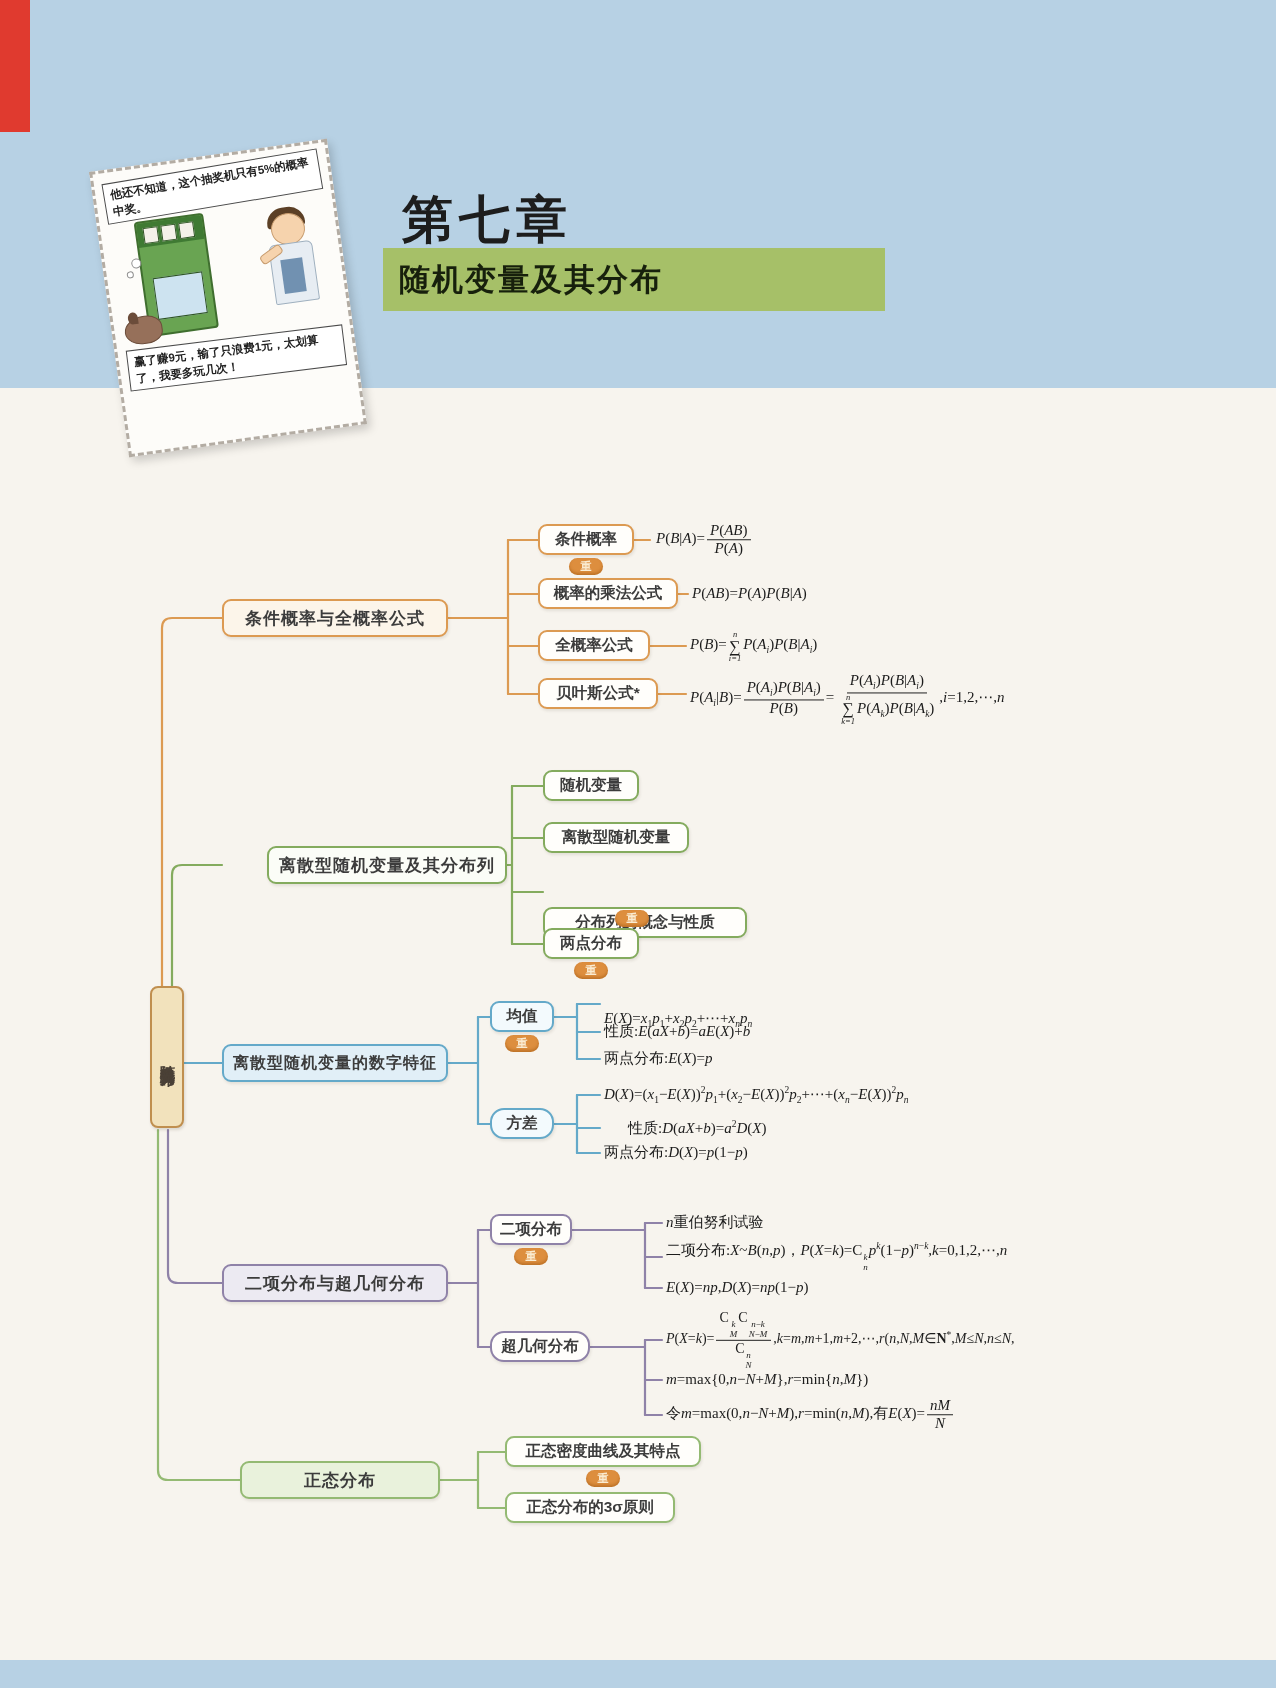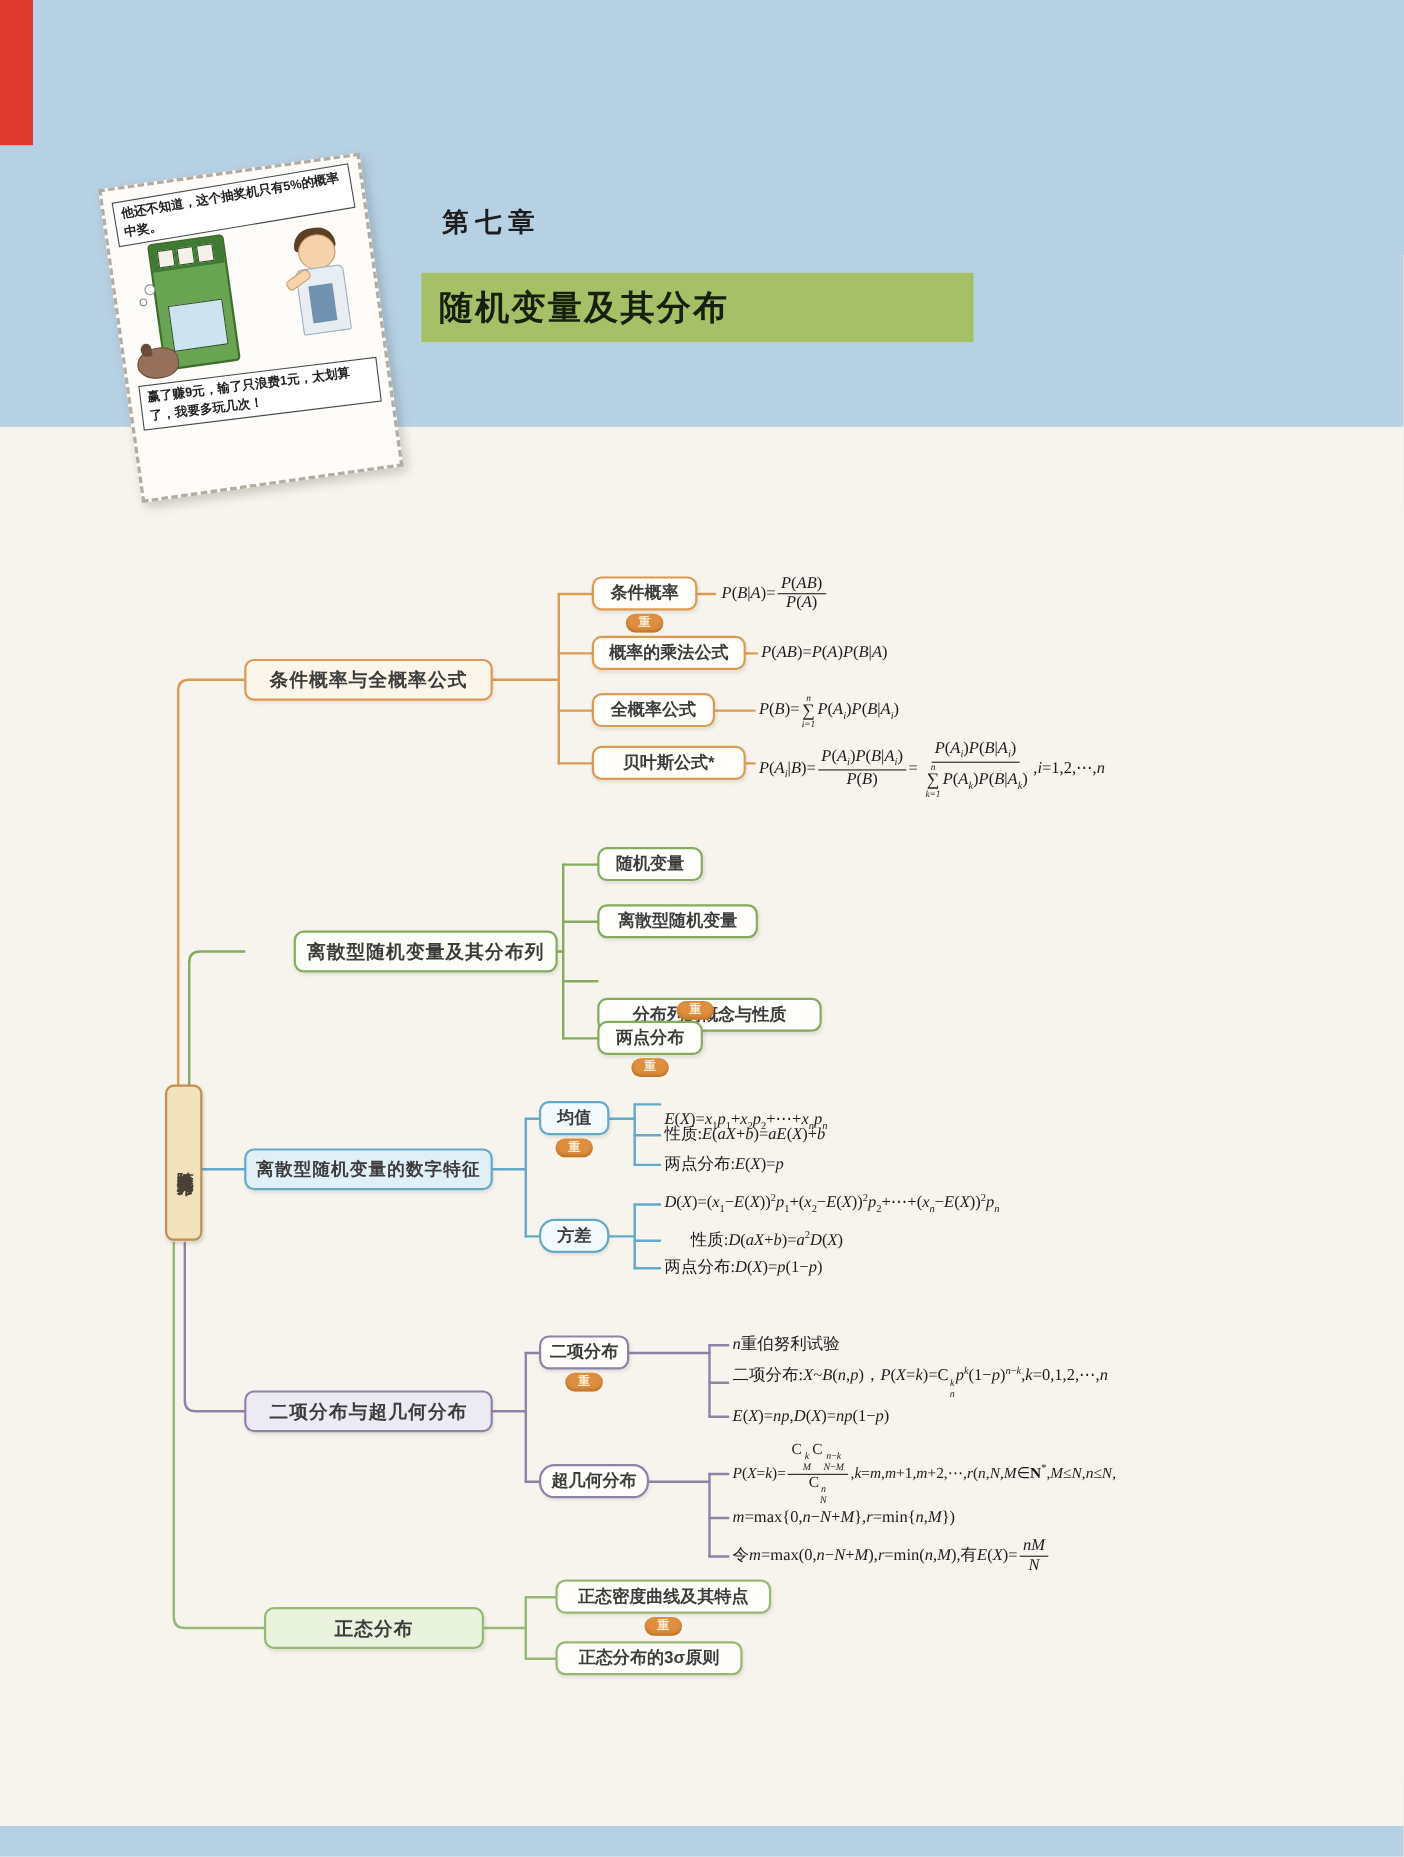--- a/index.html
+++ b/index.html
@@ -3,21 +3,21 @@
 <meta charset="utf-8">
 <style>
   html,body{margin:0;padding:0;}
   body{font-family:"Liberation Sans",sans-serif;background:#e8e4dc;}
   #page{position:relative;width:1276px;height:1688px;background:#f7f4ee;overflow:hidden;}
 
   
   .header-band{position:absolute;left:0;top:0;width:1276px;height:388px;background:#b7d1e4;}
   .footer-band{position:absolute;left:0;top:1660px;width:1276px;height:28px;background:#b7d1e4;}
   .corner-ribbon{position:absolute;left:0;top:0;width:30px;height:132px;background:#e03a2f;}
-  .chapter-number{position:absolute;left:402px;top:186px;font-size:24px;font-weight:bold;color:#1d1d1d;letter-spacing:6px;}
+  .chapter-number{position:absolute;left:402px;top:186px;font-size:51px;font-weight:bold;color:#1d1d1d;letter-spacing:6px;}
   .title-bar{position:absolute;left:383px;top:248px;width:502px;height:63px;background:#a6c068;display:flex;align-items:center;}
   .title-bar .t{font-size:31px;font-weight:bold;color:#17200c;padding-left:16px;letter-spacing:2px;}
 
   
   .comic{position:absolute;left:108px;top:154px;width:240px;height:288px;background:#fdfcf9;
          border:3px dashed #b3aca3;transform:rotate(-8deg);box-shadow:3px 5px 10px rgba(0,0,0,.18);
          padding:8px;box-sizing:border-box;}
   .comic-top,.comic-bottom{border:1.5px solid #4a4a4a;background:#fff;color:#222;font-weight:bold;
          font-size:11.5px;line-height:1.45;padding:3px 6px;}
   .comic-top{transform:rotate(-1.5deg);}
@@ -187,21 +187,21 @@
     </g>
   </svg>
 
   <div class="root-node">随机变量及其分布</div>
 
   <div class="node parent b1p" style="left:222px;top:599px;width:226px;">条件概率与全概率公式</div>
   <div class="node child b1c" style="left:538px;top:524px;width:96px;">条件概率</div>
   <div class="badge" style="left:569px;top:558px;">重</div>
   <div class="node child b1c" style="left:538px;top:578px;width:140px;">概率的乘法公式</div>
   <div class="node child b1c" style="left:538px;top:630px;width:112px;">全概率公式</div>
-  <div class="node child b1c" style="left:538px;top:678px;width:140px;">贝叶斯公式*</div>
+  <div class="node child b1c" style="left:538px;top:678px;width:120px;">贝叶斯公式*</div>
   <div class="formula" style="left:656px;top:540px;"><i>P</i>(<i>B</i>|<i>A</i>)=<span class="fr">
         <span class="nu"><i>P</i>(<i>AB</i>)</span>
         <span class="de"><i>P</i>(<i>A</i>)</span>
       </span></div>
   <div class="formula" style="left:692px;top:594px;"><i>P</i>(<i>AB</i>)=<i>P</i>(<i>A</i>)<i>P</i>(<i>B</i>|<i>A</i>)</div>
   <div class="formula" style="left:690px;top:646px;"><i>P</i>(<i>B</i>)=<span class="sg">
         <span class="lim"><i>n</i></span>
         <span class="s">∑</span>
         <span class="lim"><i>i</i>=1</span>
       </span><i>P</i>(<i>A</i><sub><i>i</i></sub>)<i>P</i>(<i>B</i>|<i>A</i><sub><i>i</i></sub>)</div>

